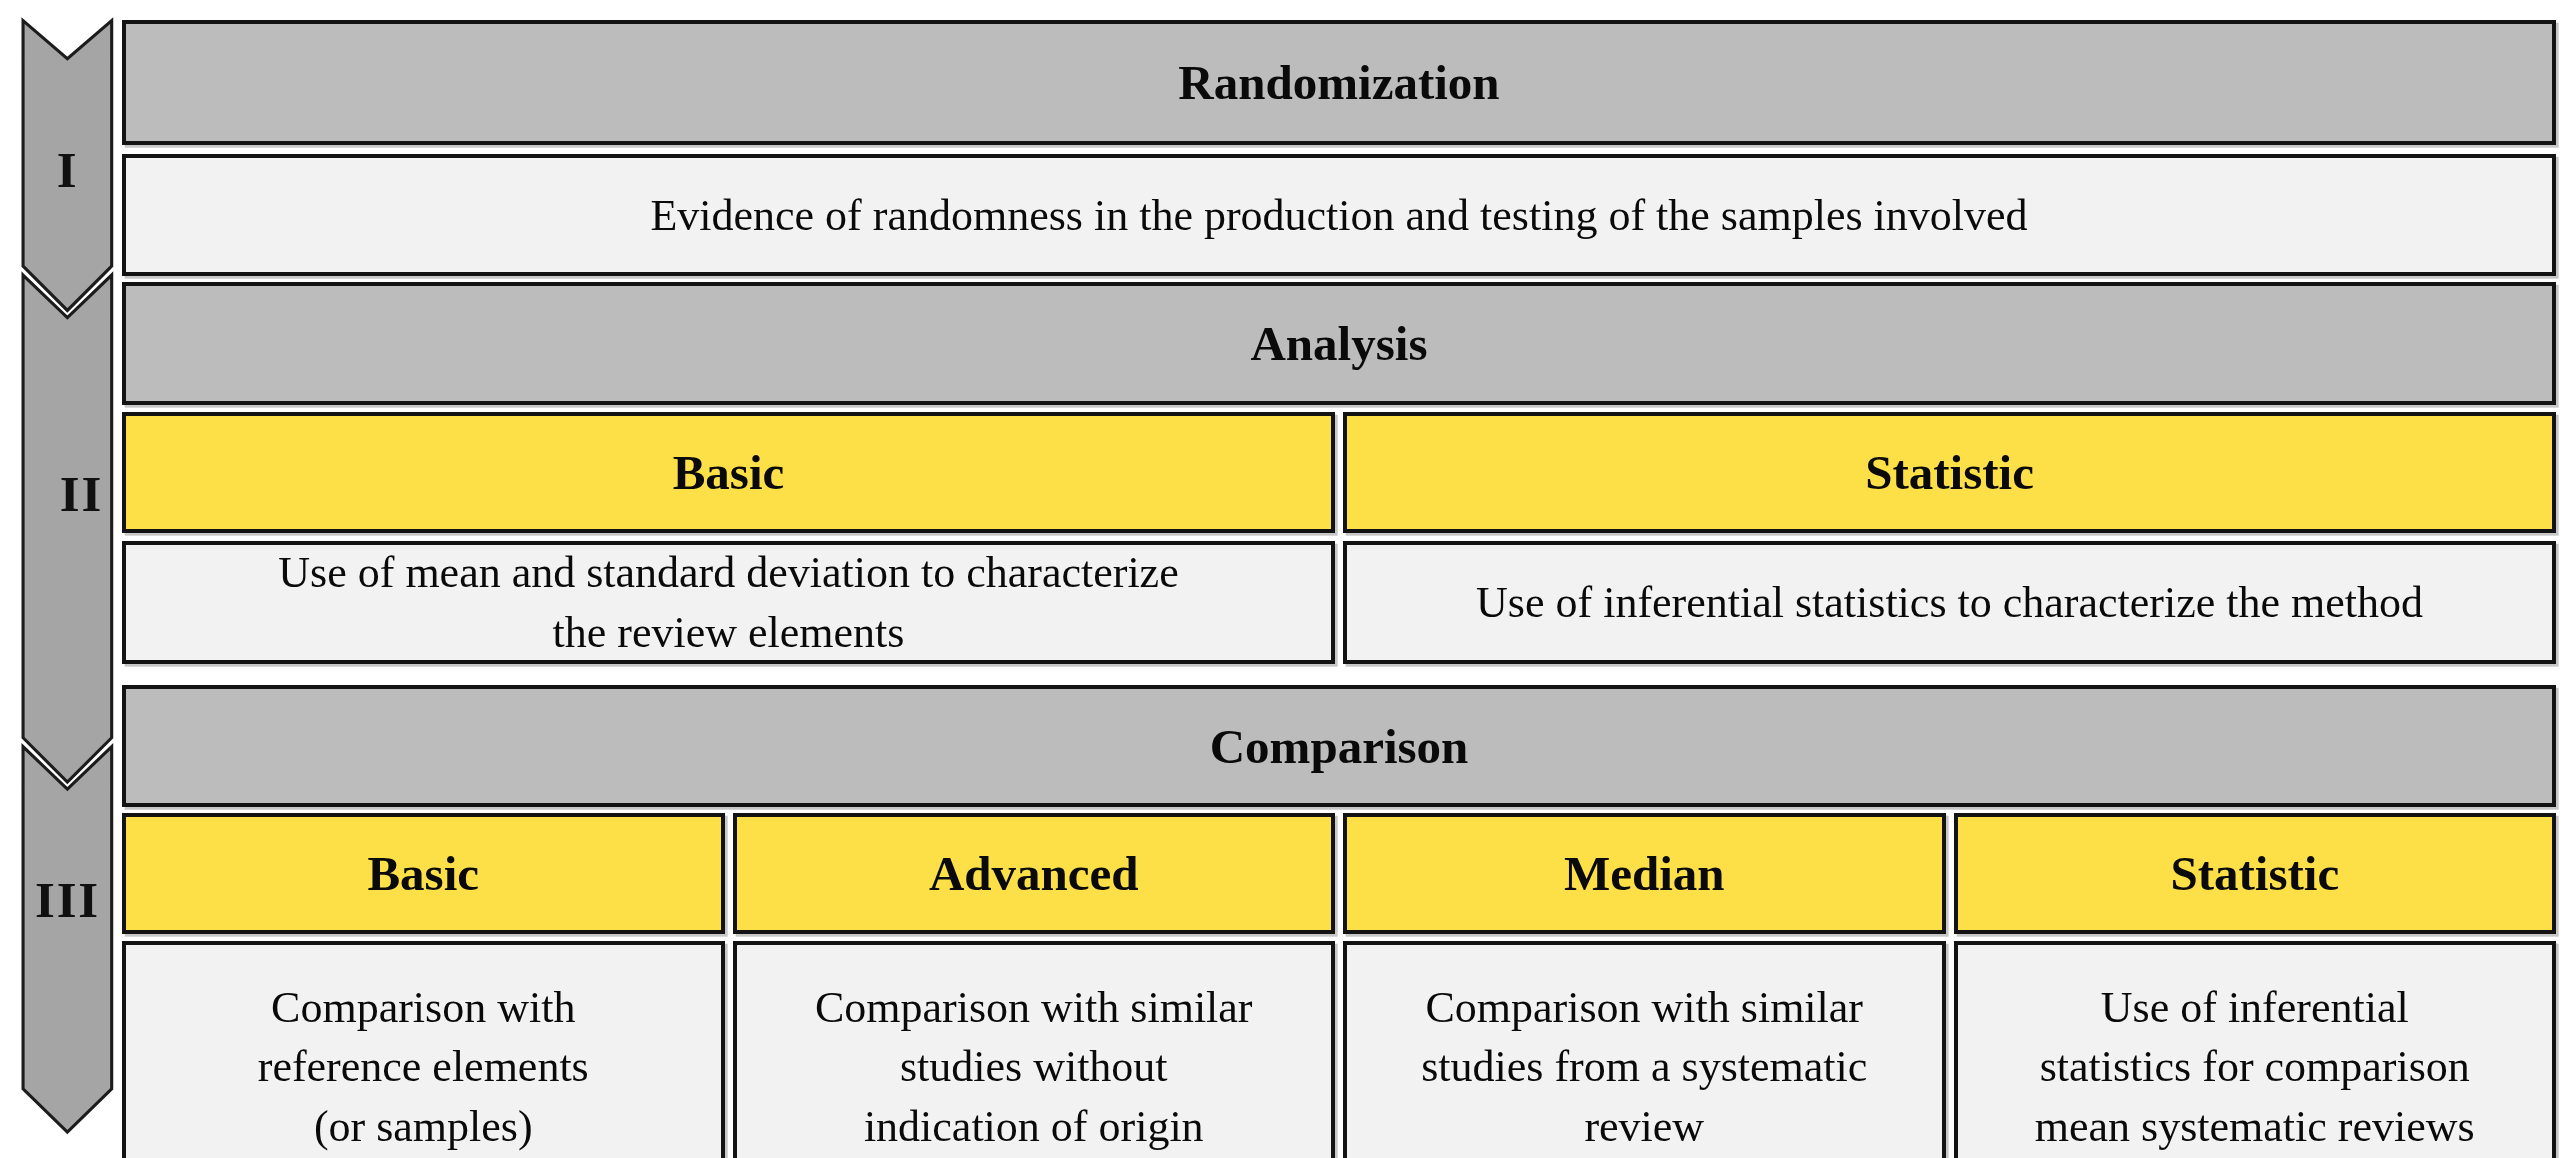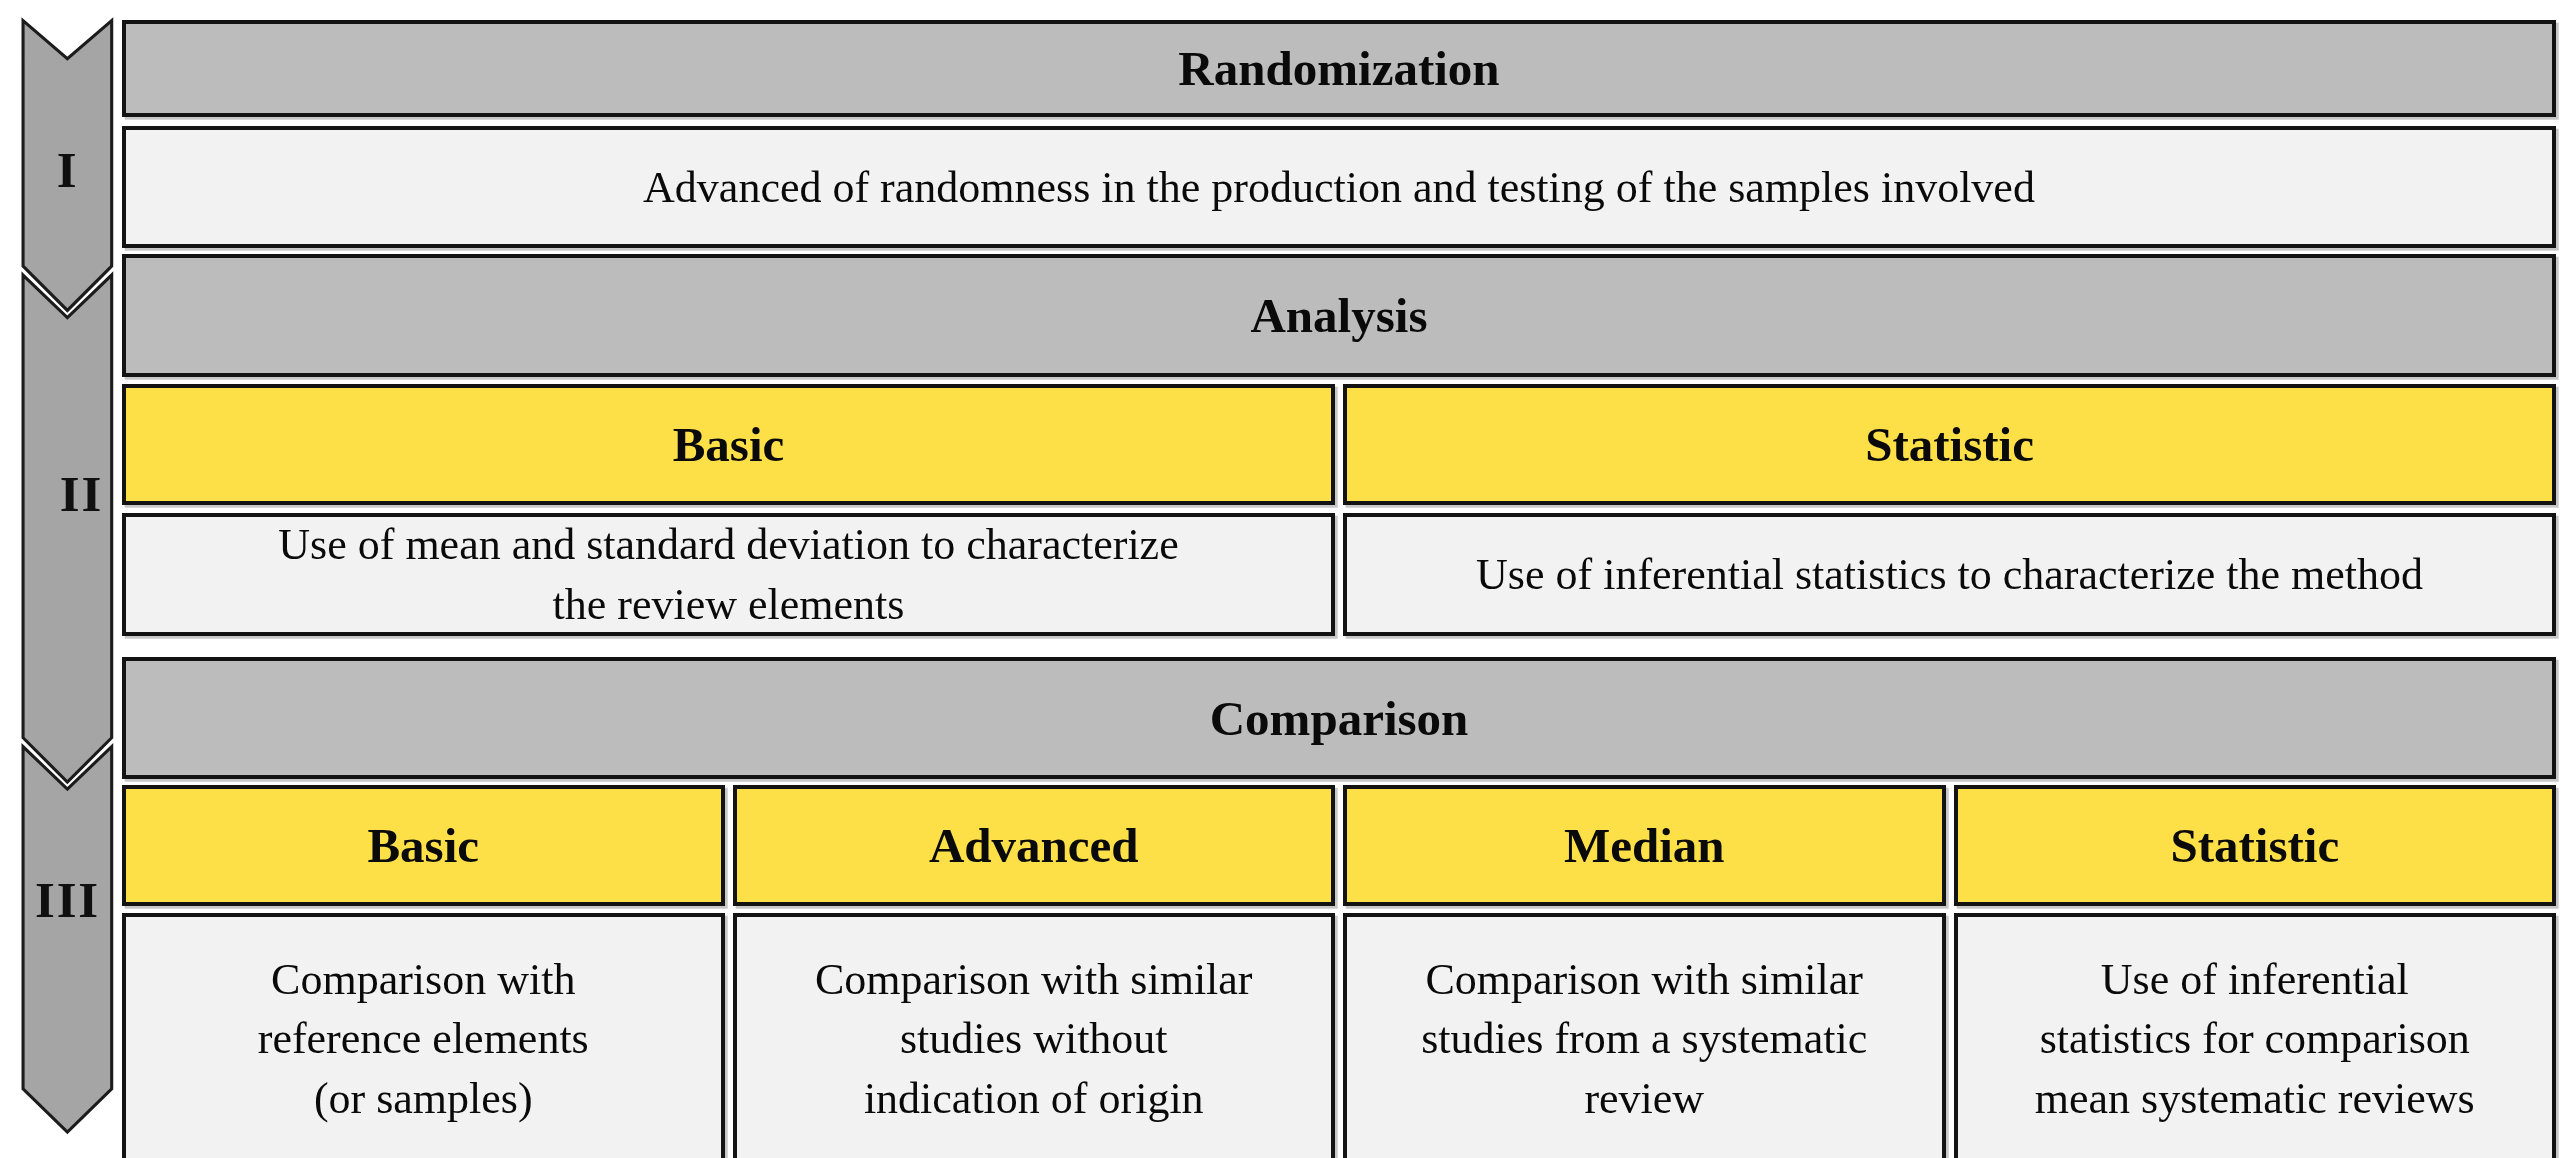--- a/index.html
+++ b/index.html
@@ -73,21 +73,21 @@
   }
   .cell-body {
     background: #f2f2f2;
     font-weight: 400;
     font-size: 44px;
     line-height: 1.35;
     white-space: pre-line;
   }
 
   
-  .b-h1   { height: 97px; border-radius: 9px; }
+  .b-h1   { height: 125px; border-radius: 9px; }
   .b-d1   { height: 122px; margin-top: 8.9px; }
   .b-h2   { height: 123px; margin-top: 6px; }
   .b-s2   { height: 121px; margin-top: 7px; }
   .b-d2   { height: 123px; margin-top: 8px; }
   .b-h3   { height: 122px; margin-top: 21px; }
   .b-s3   { height: 121px; margin-top: 6.2px; }
   .b-d3   { height: 253px; margin-top: 6.2px; }
 </style>
 </head>
 <body>
@@ -103,21 +103,21 @@
   <div class="phase-label phase-label-1">I</div>
   <div class="phase-label phase-label-2">II</div>
   <div class="phase-label phase-label-3">III</div>
 
   <div class="table">
 
     <div class="band b-h1">
       <div class="cell cell-header">Randomization</div>
     </div>
     <div class="band b-d1">
-      <div class="cell cell-body">Advanced of randomness in the production and testing of the samples involved</div>
+      <div class="cell cell-body">Evidence of randomness in the production and testing of the samples involved</div>
     </div>
 
     <div class="band b-h2">
       <div class="cell cell-header">Analysis</div>
     </div>
     <div class="band b-s2">
       <div class="cell cell-sub">Basic</div>
       <div class="cell cell-sub">Statistic</div>
     </div>
     <div class="band b-d2">

